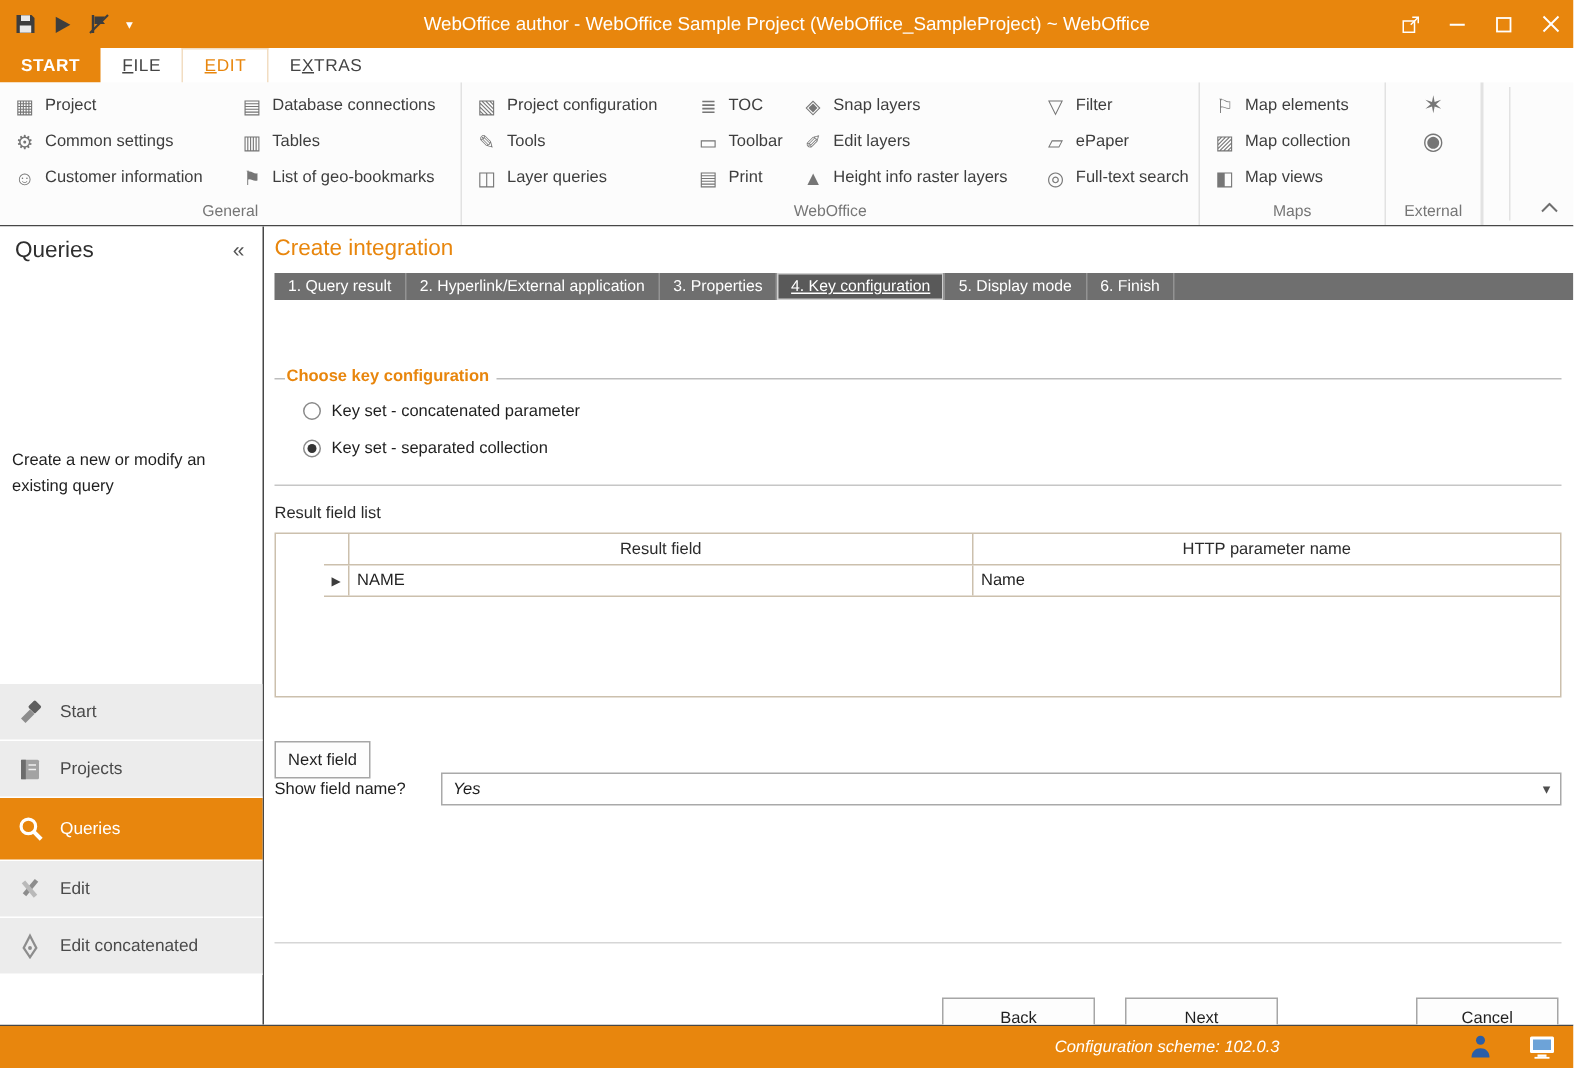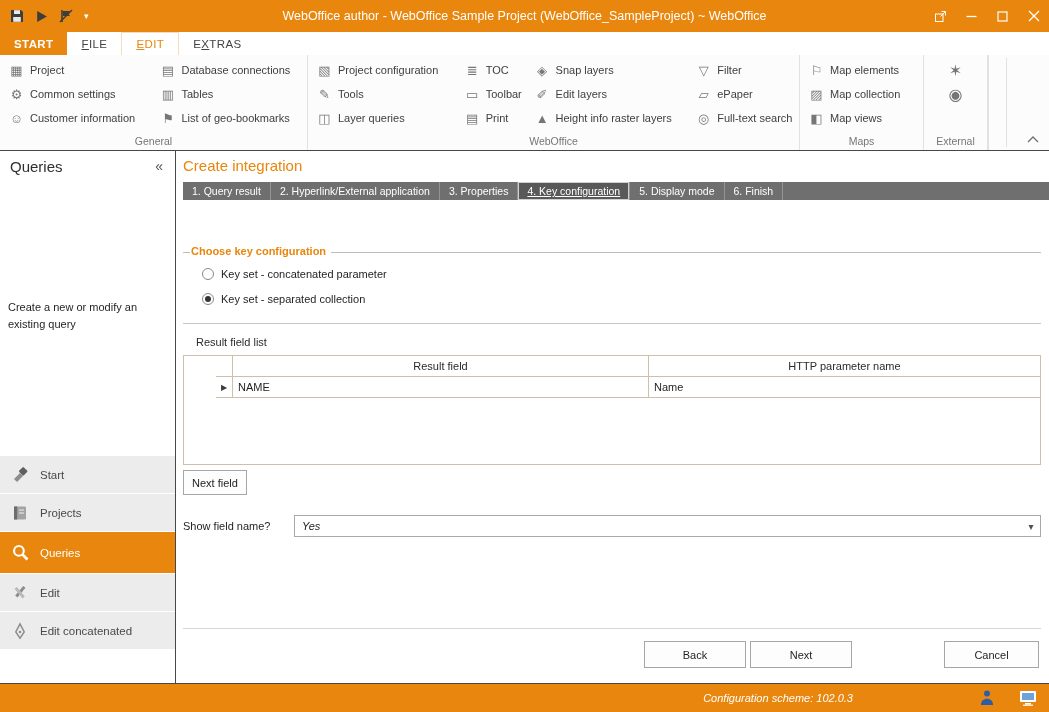--- a/index.html
+++ b/index.html
@@ -66,38 +66,38 @@
   .seg.tail { flex:1; }
   .grp-lbl { color:#e8860d; font-weight:bold; padding:0 5px 0 1px; position:relative; top:-1px; }
 
   .radio { position:absolute; left:26px; display:flex; align-items:flex-end; gap:7px; color:#1f1f1f; cursor:pointer; }
   .radio-1 { top:117px; }
   .radio-2 { top:142px; }
   .rdo { width:12px; height:12px; flex:0 0 12px; border:1px solid #8a8a8a; border-radius:50%; background:#fff; position:relative; }
   .rdo.on::after { content:""; position:absolute; left:2px; top:2px; right:2px; bottom:2px; border-radius:50%; background:#343434; }
 
   .hr1 { position:absolute; top:172px; left:7px; right:8px; height:1px; background:#c6c6c6; }
-  .rfl-label { position:absolute; top:185px; left:20px; color:#2b2b2b; }
+  .rfl-label { position:absolute; top:185px; left:7px; color:#2b2b2b; }
 
   .tbl { position:absolute; top:204px; left:7px; right:8px; height:110px; border:1px solid #ccc0ad; background:#fff; }
   .thead, .trow { display:grid; grid-template-columns:16px 416px 1fr; height:21px; border-bottom:1px solid #ccc0ad;margin-left:32px; }
   .th { display:flex; align-items:center; justify-content:center; color:#2b2b2b; border-left:1px solid #ccc0ad; cursor:pointer; }
   .td { display:flex; align-items:center; padding-left:5px; border-left:1px solid #ccc0ad; color:#1f1f1f; }
   .selc { display:flex; align-items:center; justify-content:center; font-size:8px; color:#3c3c3c; }
 
-  .btn { position:absolute; background:#fdfdfd; border:1px solid #a6a6a6; color:#1f1f1f; display:flex; align-items:center; justify-content:center; cursor:pointer; font-size:11px; }
+  .btn { position:absolute; background:#fdfdfd; border:1px solid #a6a6a6; color:#1f1f1f; display:flex; align-items:center; justify-content:center; cursor:pointer; font-size:11px;margin-top:24px; }
   .btn-nextfield { top:319px; left:7px; width:64px; height:25px; }
 
   .sfn-label { position:absolute; top:369px; left:7px; color:#1f1f1f; }
   .dd { position:absolute; top:364px; left:118px; right:8px; height:22px; border:1px solid #a9a9a9; background:#fff; display:flex; align-items:center; cursor:pointer; }
   .dd-val { flex:1; font-style:italic; padding-left:7px; color:#1f1f1f; }
   .dd-arrow { width:18px; text-align:center; color:#4f4f4f; font-size:10px; }
 
   .hr2 { position:absolute; top:477px; left:7px; right:8px; height:1px; background:#d6d6d6; }
-  .btn-back   { top:490px; left:468px; width:102px; height:27px;text-align:center; }
+  .btn-back   { top:490px; left:452px; width:102px; height:27px;text-align:center; }
   .btn-next   { top:490px; left:574px; width:102px; height:27px; }
   .btn-cancel { top:490px; left:768px; width:95px;  height:27px; }
 
   
   .statusbar { height:28px; flex:0 0 28px; background:#e8860d; position:relative; color:#fff;font-style:italic; }
   .status-text { position:absolute; right:196px; top:8px; font-size:11px; }
   .status-icons { position:absolute; right:12px; top:5px; display:flex; gap:24px; align-items:center; }
   .sic { cursor:pointer; display:flex; }
 </style>
 </head>

